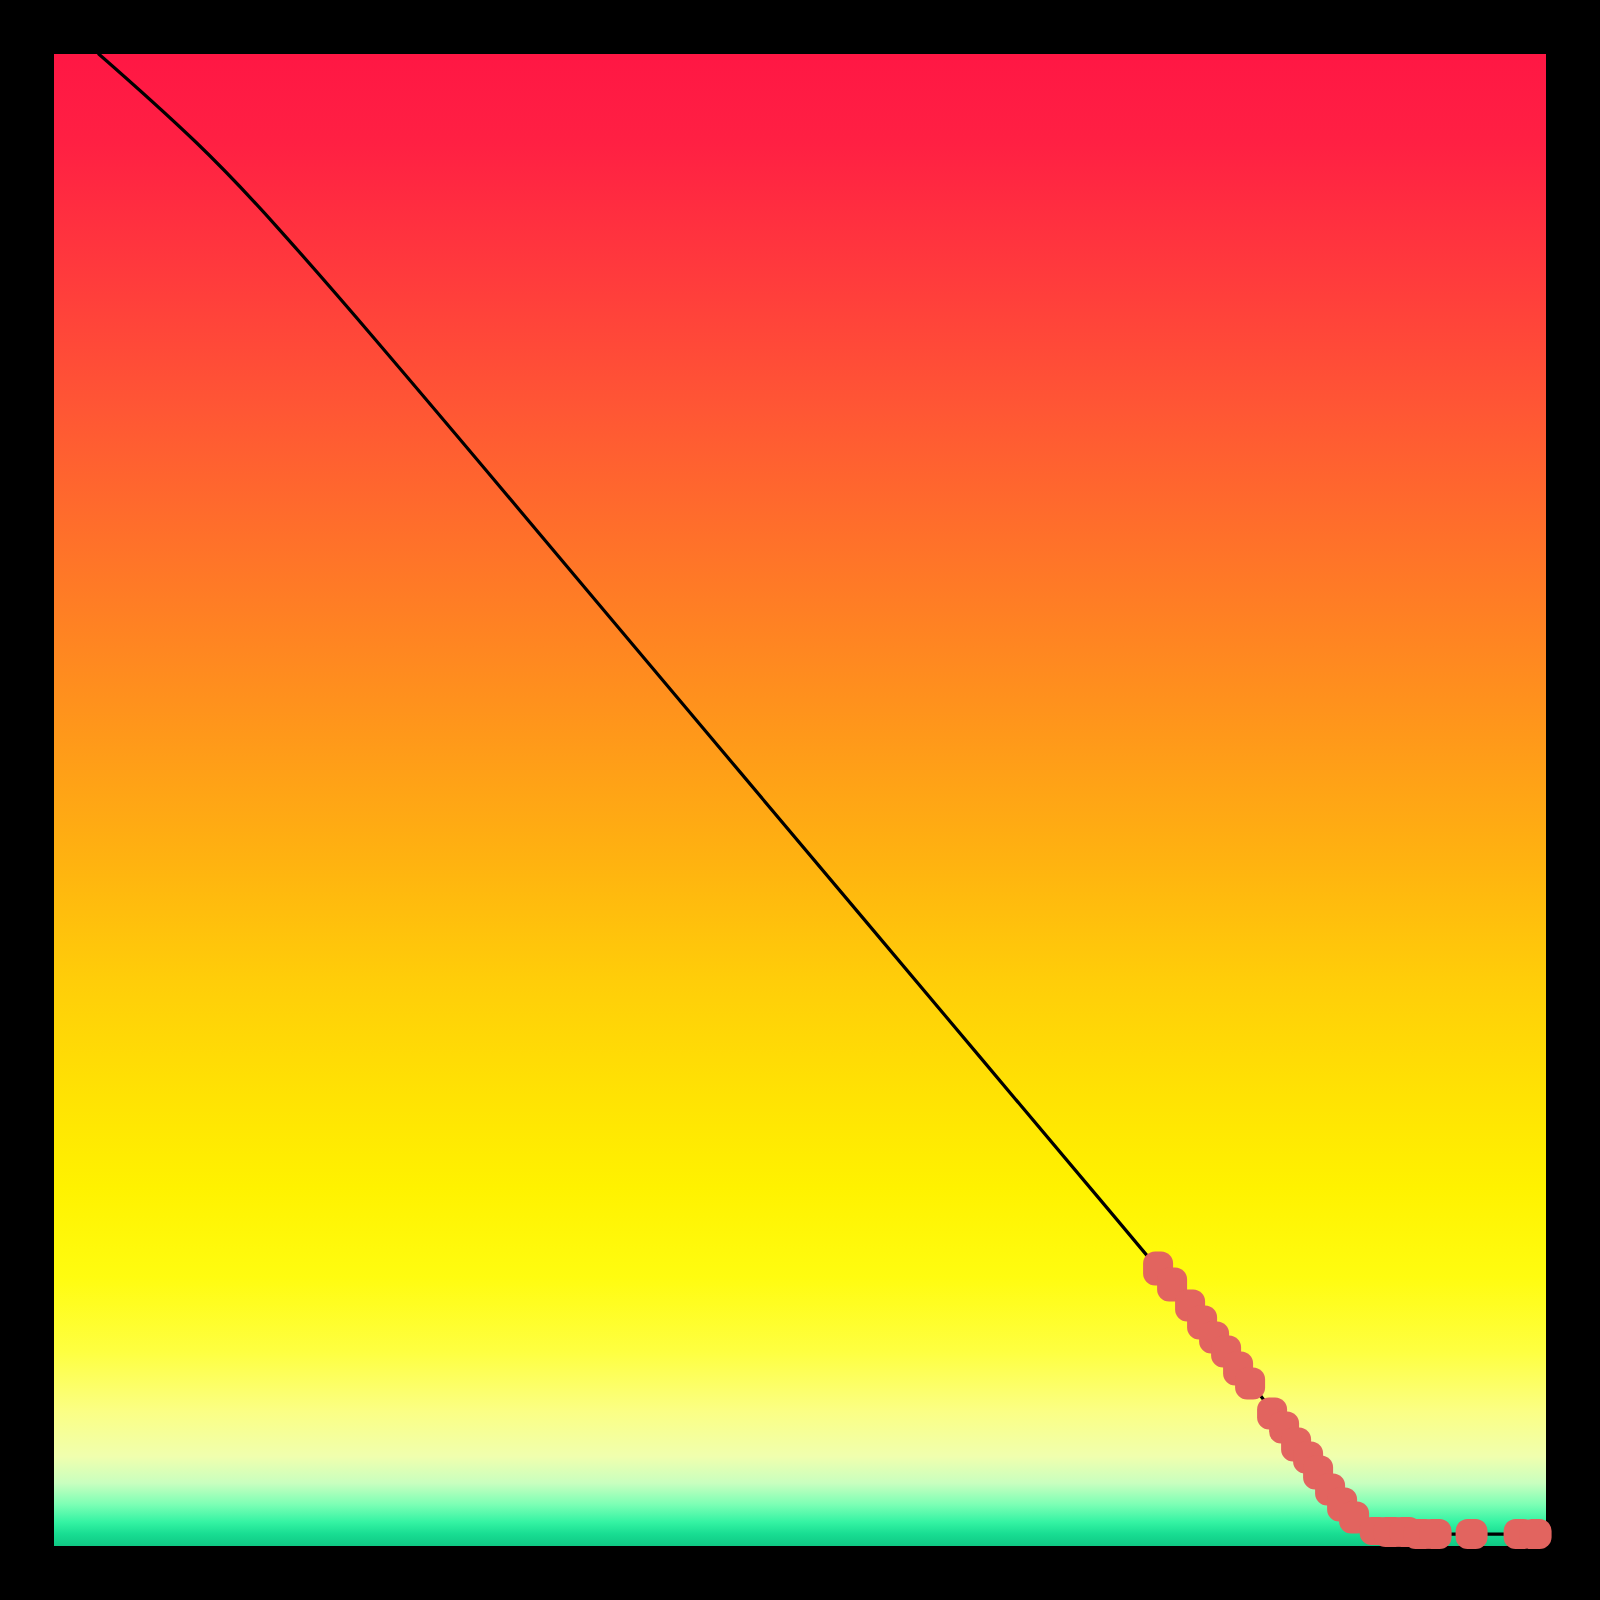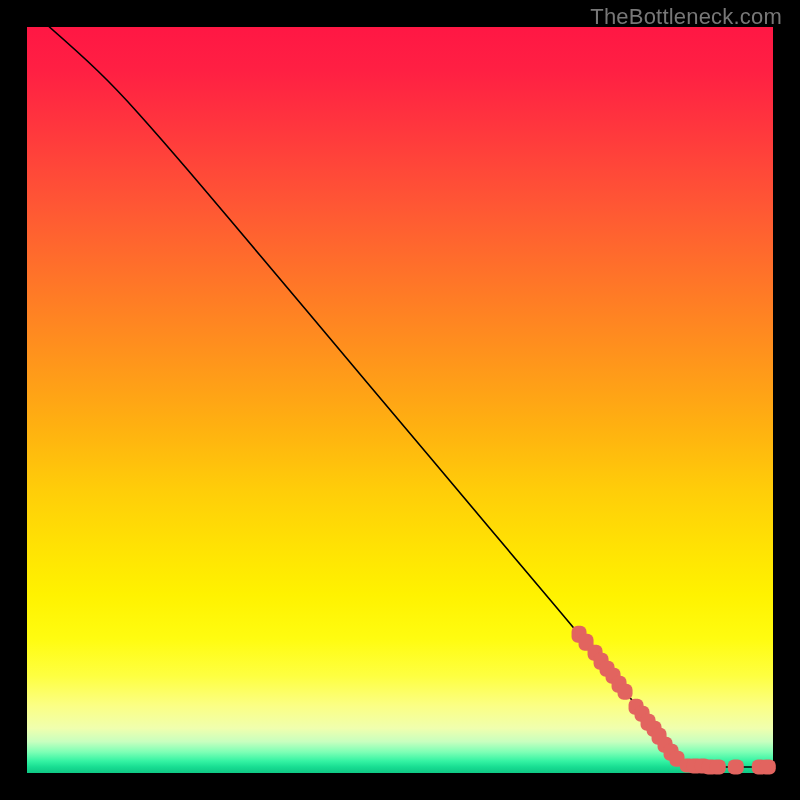--- a/index.html
+++ b/index.html
@@ -51,21 +51,20 @@
     background: #e2645f;
     border-radius: 6px;
     transform: translate(-50%, -50%);
   }
 </style>
 </head>
 <body>
 
 <div class="frame">
 
-  <div class="watermark">TheBottleneck.com</div>
 
   <div class="plot">
 
     <svg class="gradient" viewBox="0 0 746 746" preserveAspectRatio="none">
       <defs>
         <linearGradient id="bg-grad" x1="0" y1="0" x2="0" y2="1">
             <stop offset="0.00%" stop-color="#ff1744"></stop>
             <stop offset="6.00%" stop-color="#ff2043"></stop>
             <stop offset="14.00%" stop-color="#ff383d"></stop>
             <stop offset="24.00%" stop-color="#ff5734"></stop>

